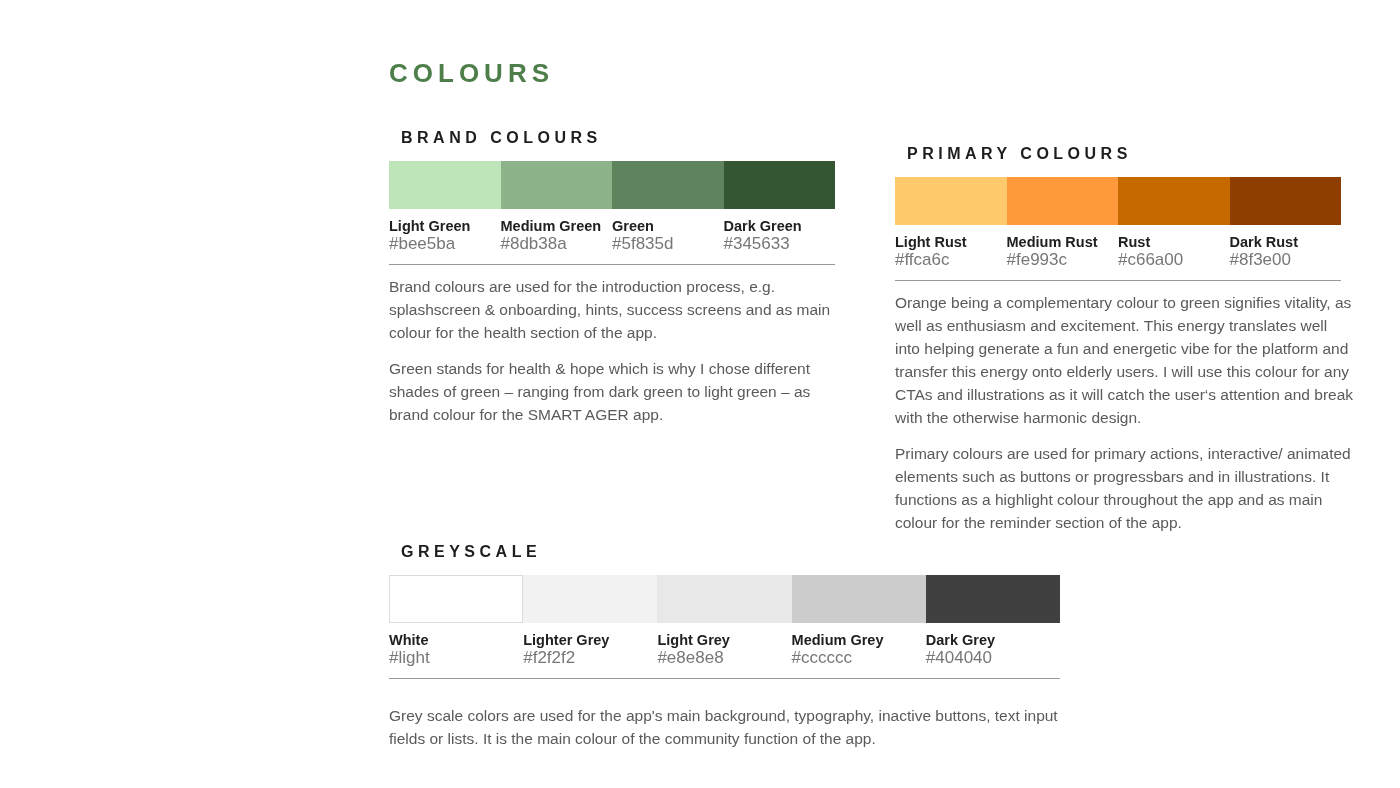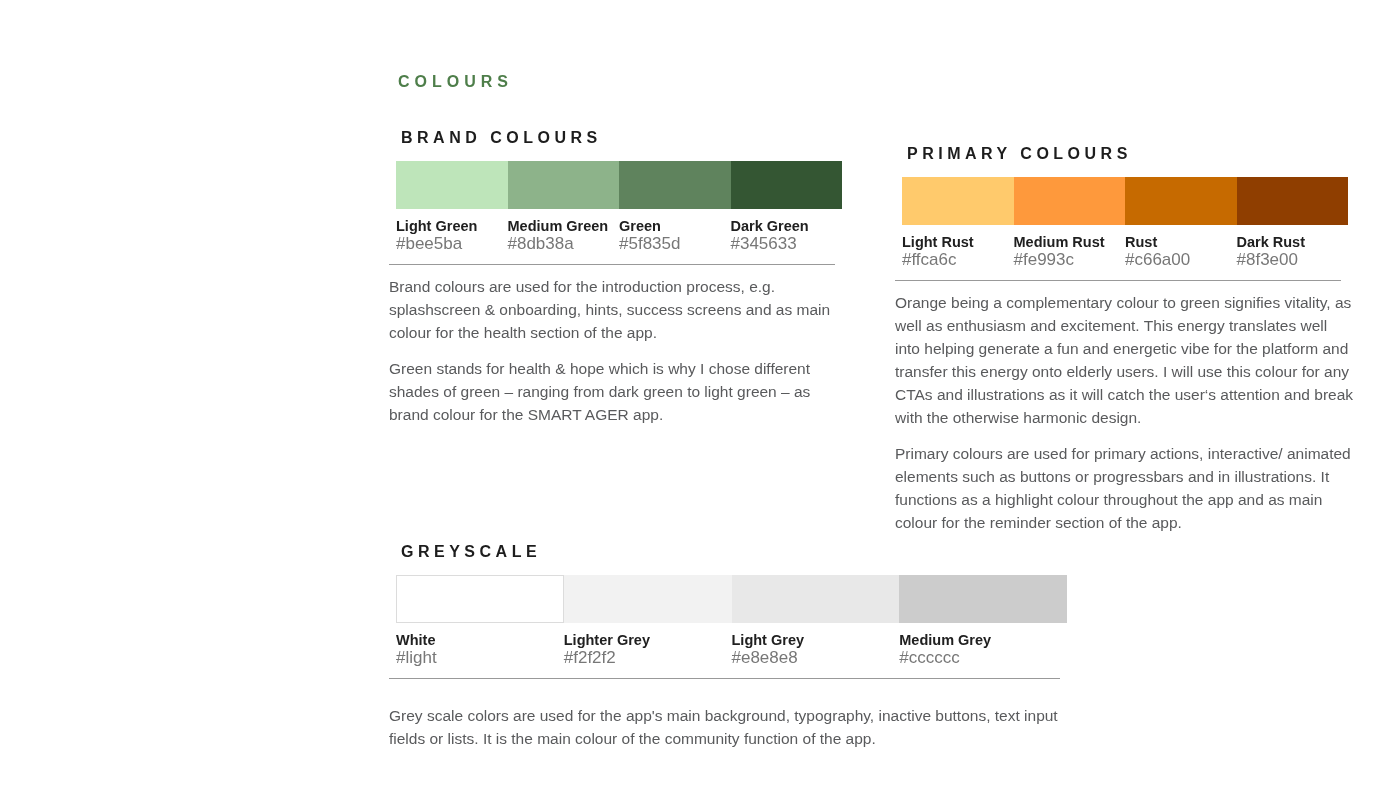--- a/index.html
+++ b/index.html
@@ -6,22 +6,22 @@
   body {
     width: 1400px; height: 788px;
     background: #ffffff;
     position: relative;
     overflow: hidden;
     font-family: "Liberation Sans", sans-serif;
   }
   .page-title {
     position: absolute;
     left: 389px; top: 58px;
-    margin: 9px;
-    font-size: 16px; line-height: 30px;
+    margin: 0;
+    font-size: 26px; line-height: 30px;
     font-weight: 700;
     letter-spacing: 5px;
     color: #4e7e4a;
     white-space: nowrap;
   }
   .col {
     position: absolute;
   }
   .col-brand   { left: 389px; top: 128px; width: 446px; }
   .col-primary { left: 895px; top: 144px; width: 446px; }
@@ -30,21 +30,20 @@
     margin: 0 0 13px 12px;
     font-size: 16px; line-height: 20px;
     font-weight: 700;
     letter-spacing: 4.5px;
     color: #1d1d1d;
     white-space: nowrap;
   }
   .swatch-bar {
     display: flex;
     width: 100%;
-    margin-left: 7px;
   }
   .swatch-col {
     flex: 1 1 0;
     min-width: 0;
   }
   .chip {
     height: 48px;
     width: 100%;
   }
   .chip.chip-bordered {
@@ -158,16 +157,21 @@
     <div class="swatch-col">
       <div class="chip" style="background: rgb(232, 232, 232);"></div>
       <div class="swatch-name">Light Grey</div>
       <div class="swatch-hex">#e8e8e8</div>
     </div>
     <div class="swatch-col">
       <div class="chip" style="background: rgb(204, 204, 204);"></div>
       <div class="swatch-name">Medium Grey</div>
       <div class="swatch-hex">#cccccc</div>
     </div>
+    <div class="swatch-col">
+      <div class="chip" style="background: rgb(64, 64, 64);"></div>
+      <div class="swatch-name">Dark Grey</div>
+      <div class="swatch-hex">#404040</div>
+    </div>
   </div>
   <hr class="divider">
   <p class="body-para">Grey scale colors are used for the app's main background, typography, inactive buttons, text input fields or lists. It is the main colour of the community function of the app.</p>
 </section>
 
 </body></html>

